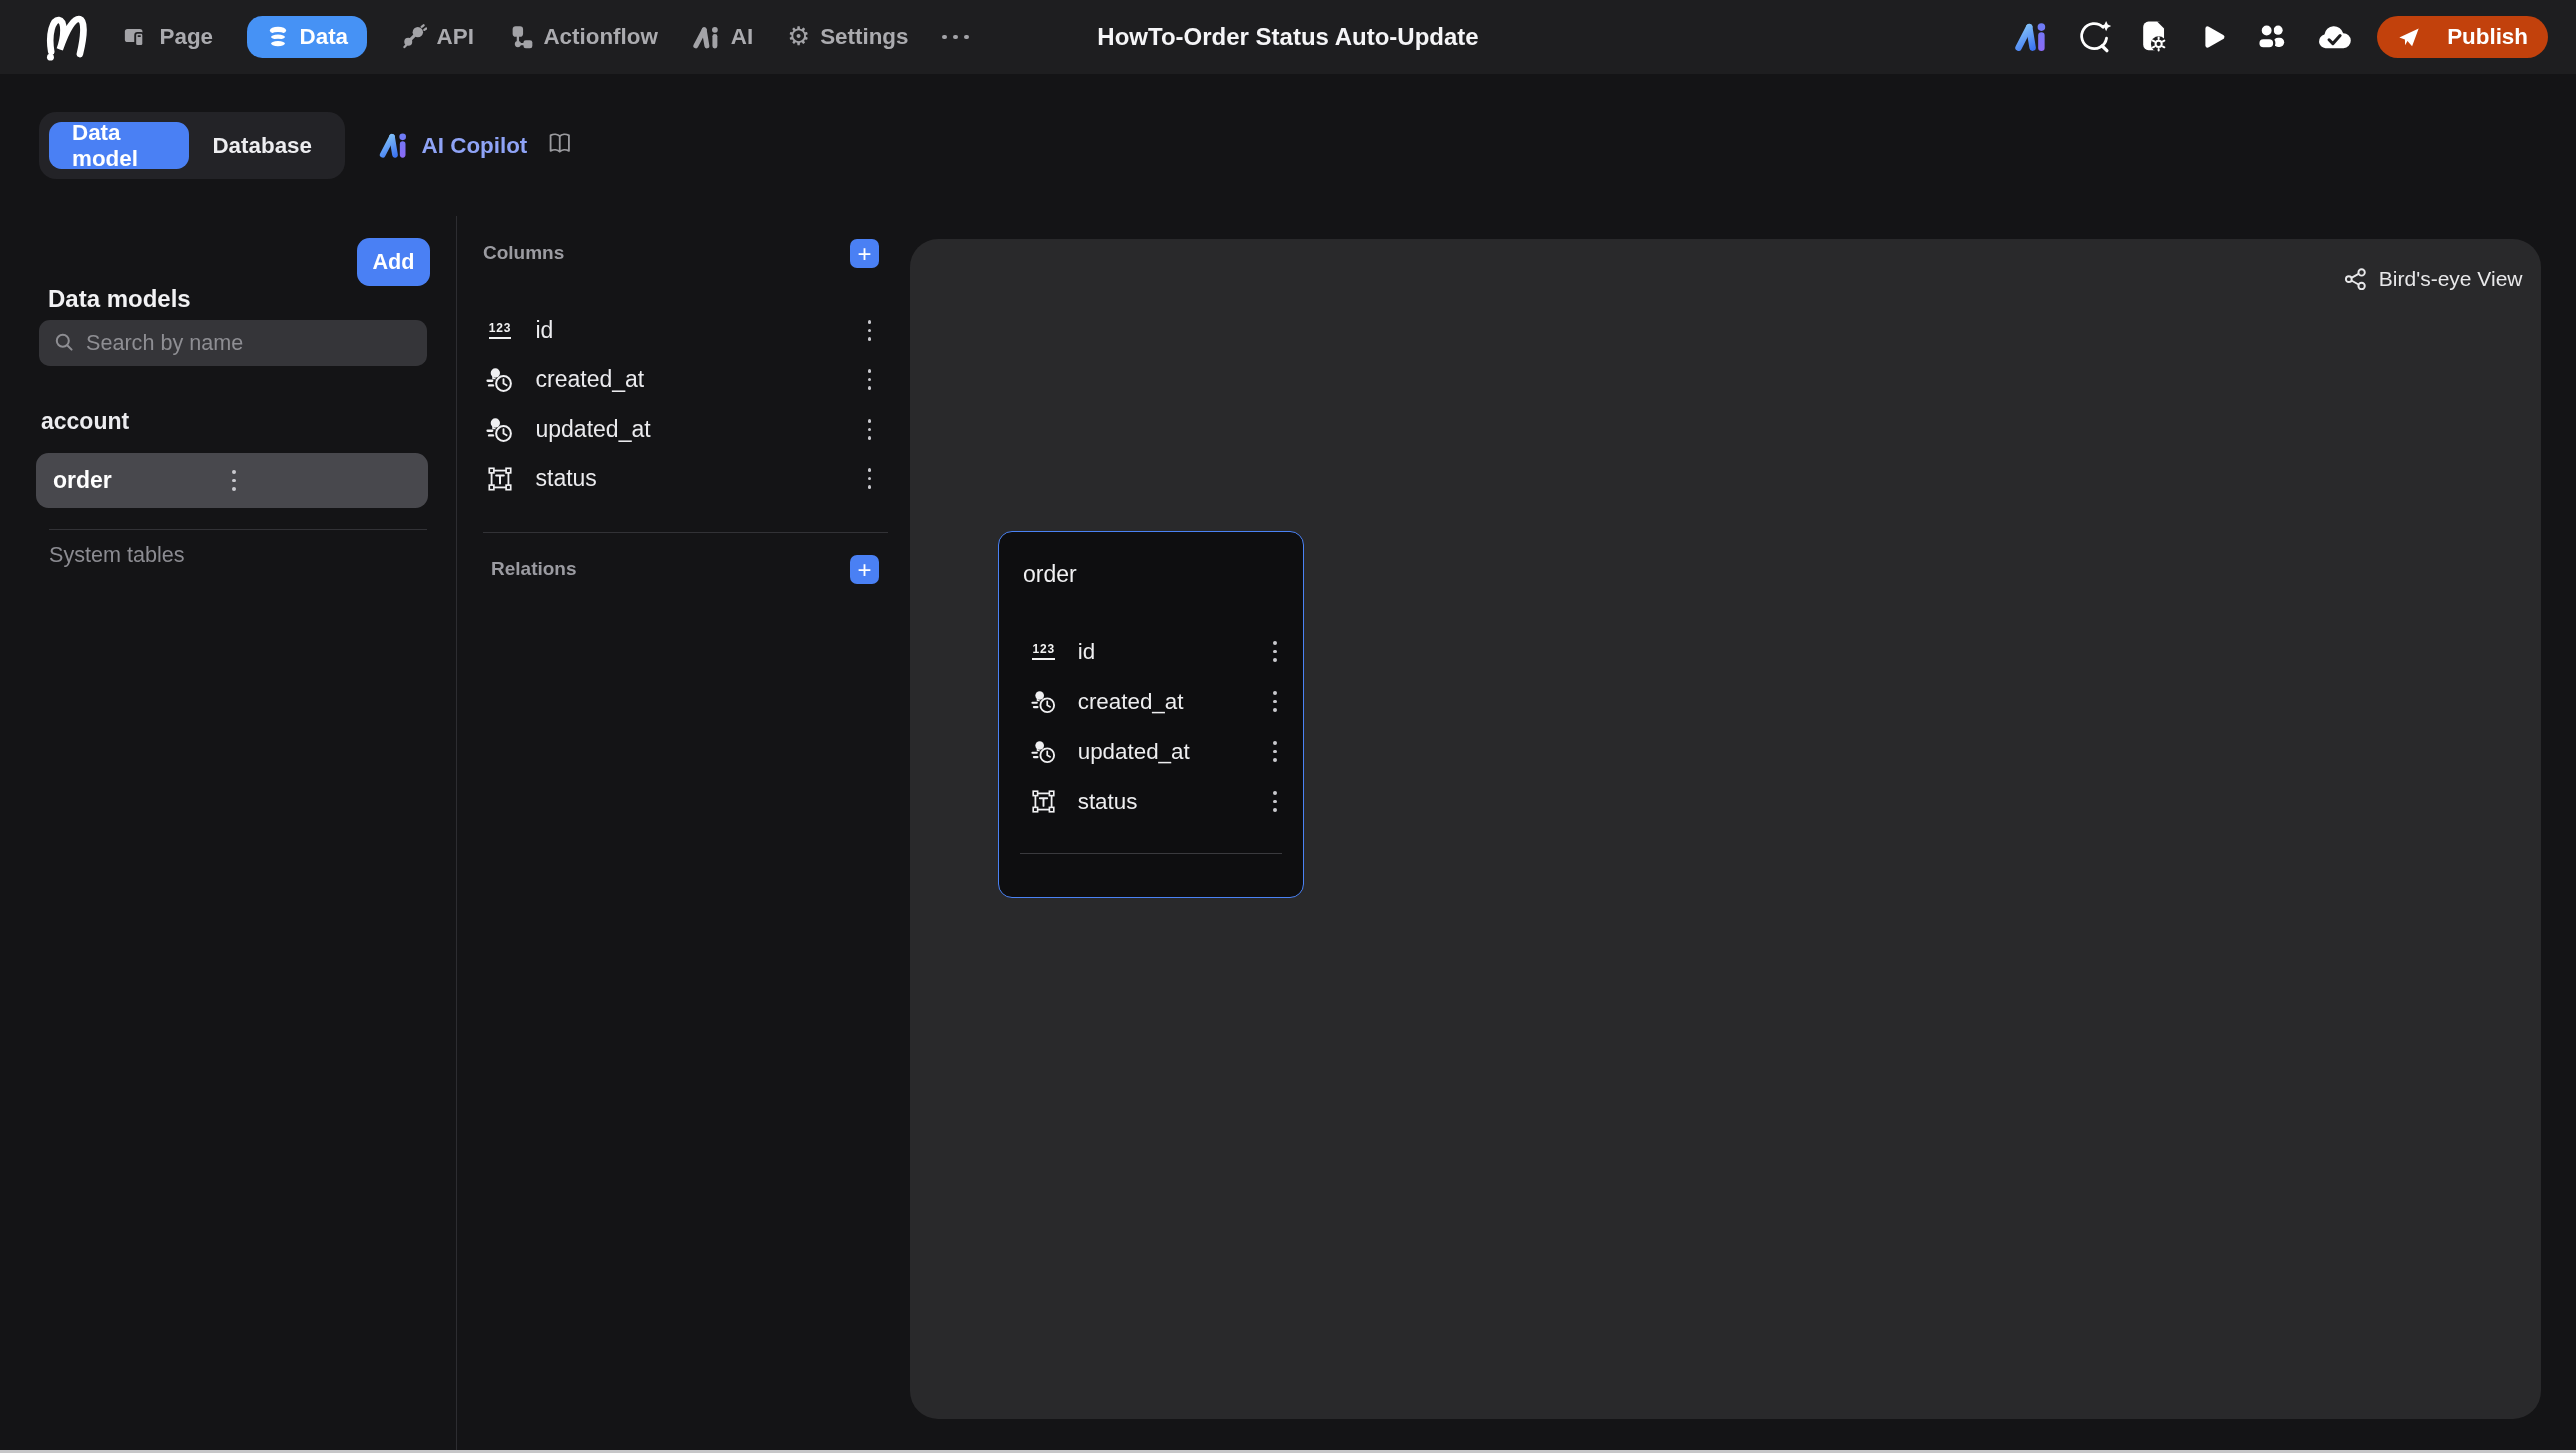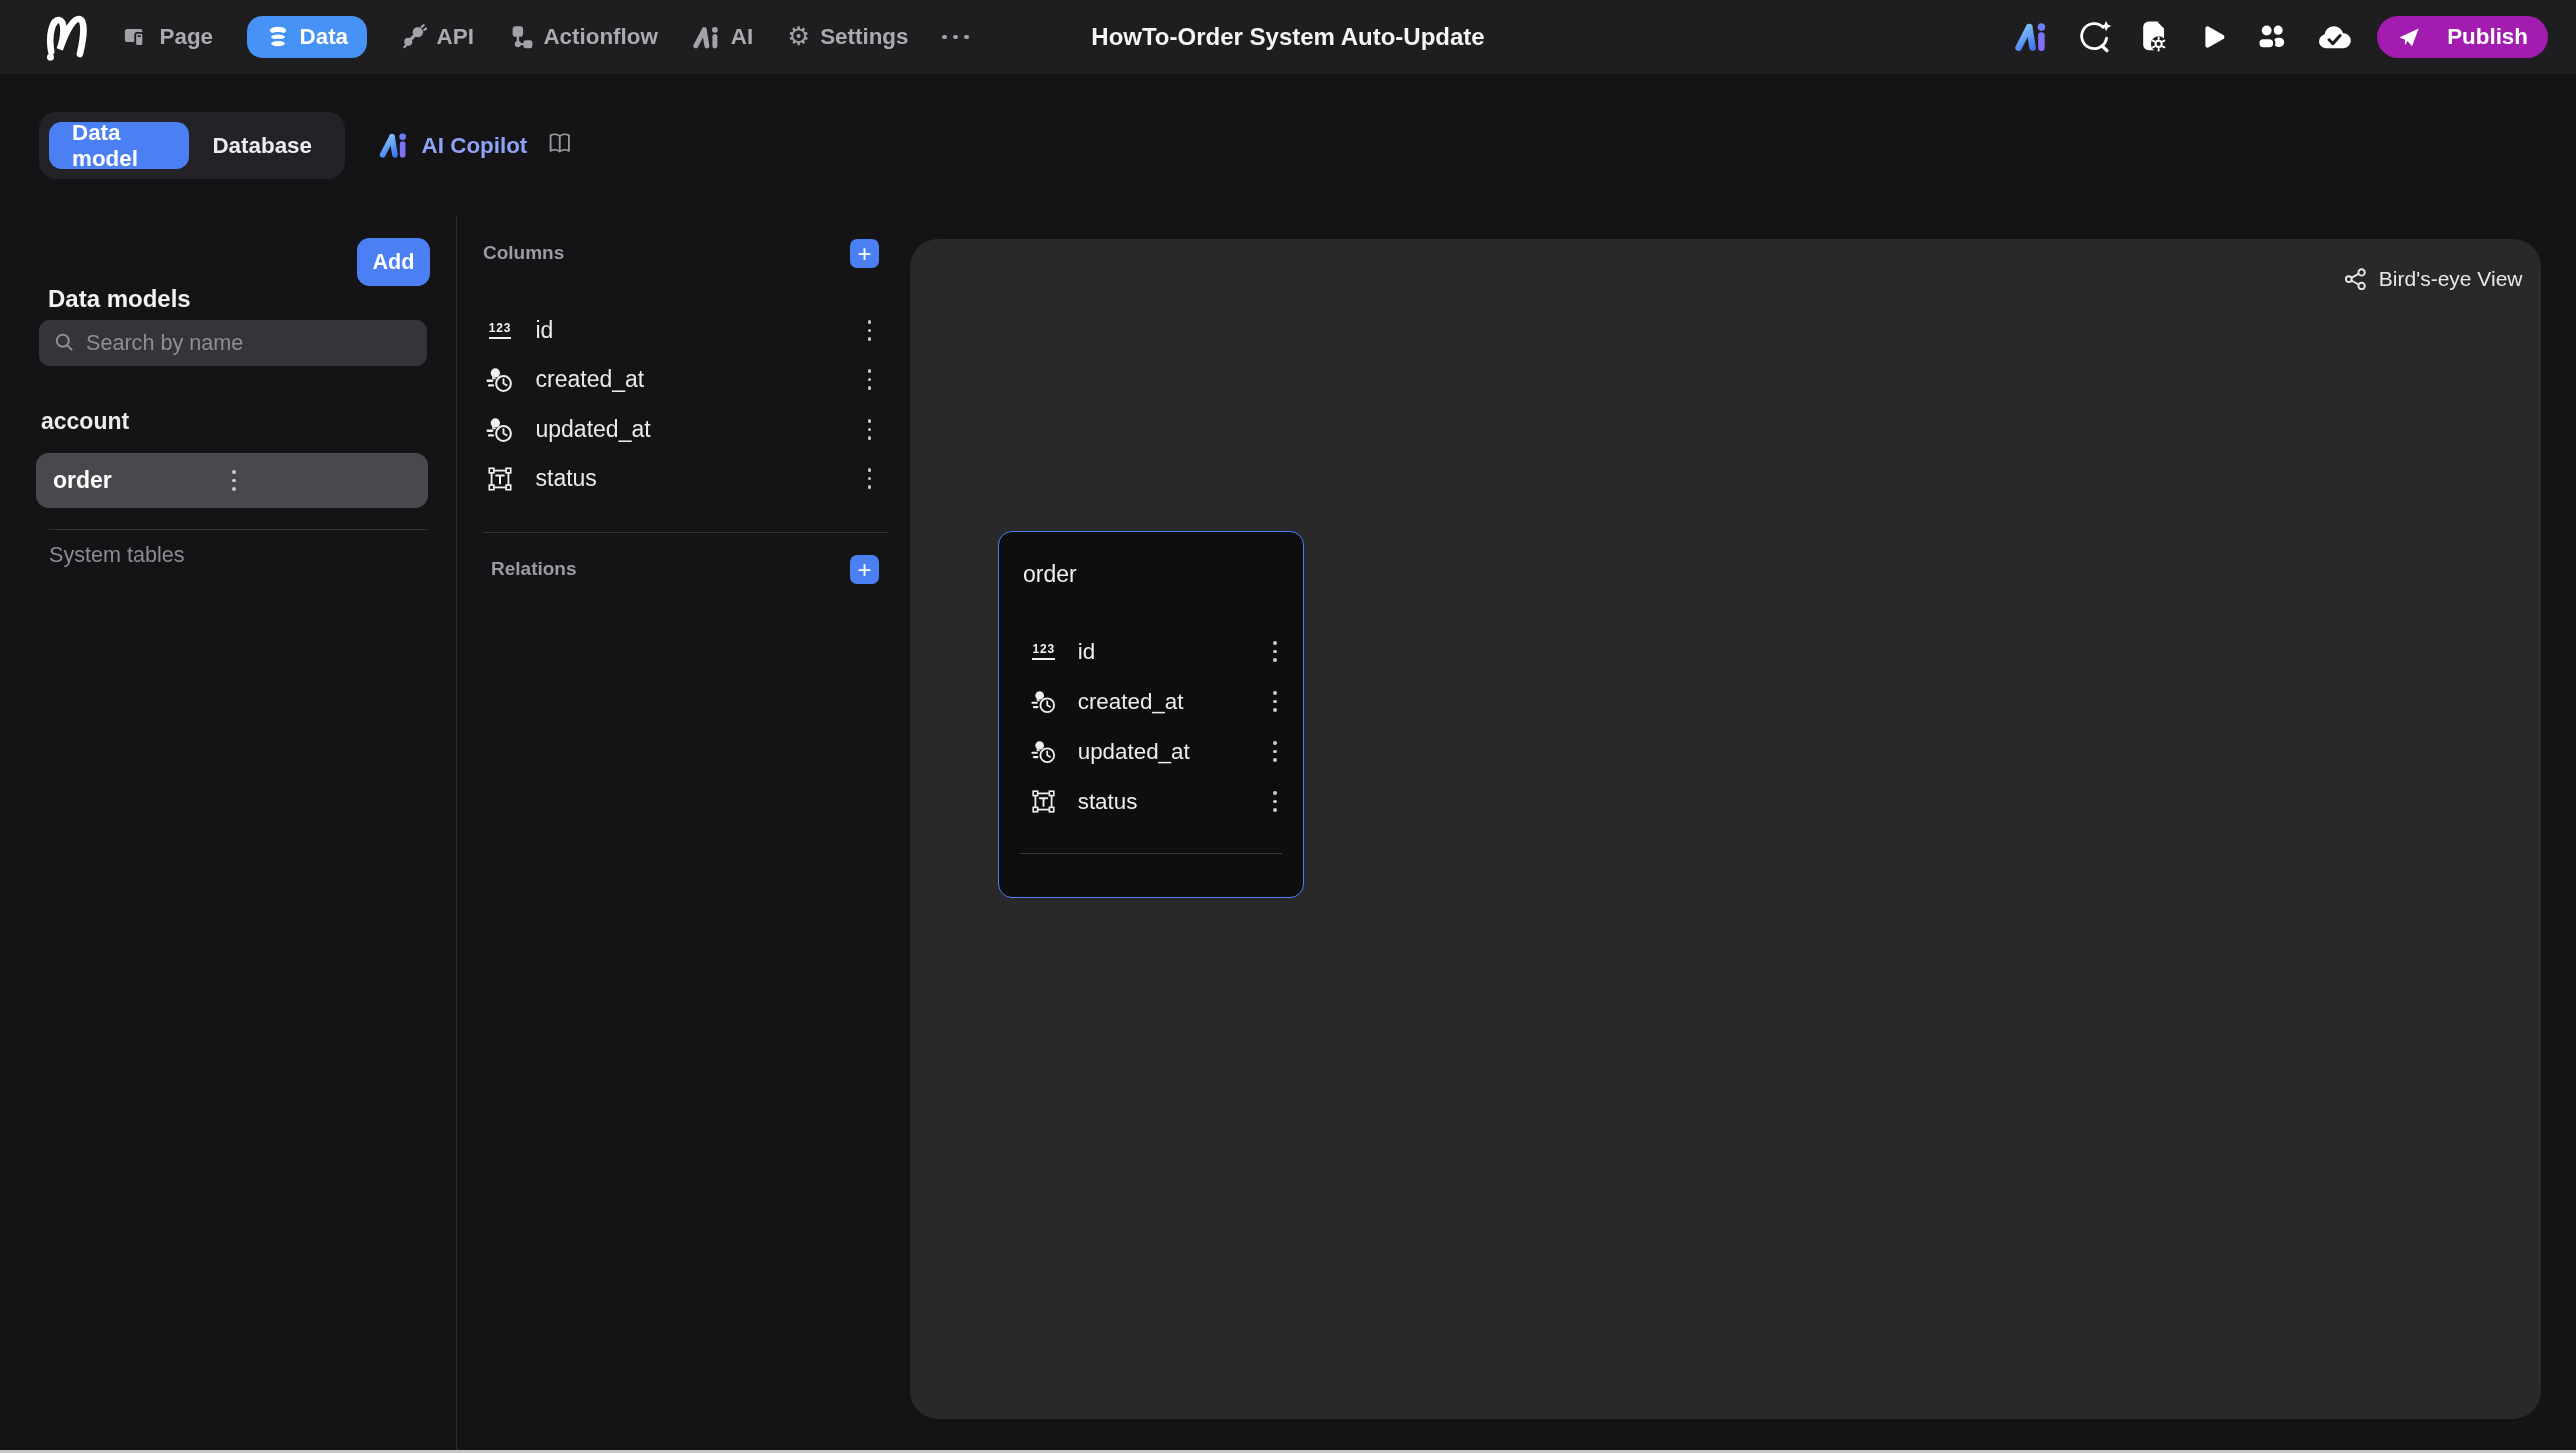--- a/index.html
+++ b/index.html
@@ -10,21 +10,21 @@
   .navbar { position:absolute; top:0; left:0; right:0; height:74px; background:#1e1e20; }
   .nav-left { position:absolute; left:45px; top:0; height:74px; display:flex; align-items:center; gap:34px; }
   .logo { display:flex; align-items:center; }
   .nav-item { display:flex; align-items:center; gap:10px; color:#ababaf; font-size:22.4px; font-weight:700; cursor:pointer; white-space:nowrap; }
   .nav-item.pill { background:#4692F5; color:#fff; padding:0 18.5px; height:42px; border-radius:15.4px; }
   .nav-dots { display:flex; gap:6.2px; }
   .nav-dots i { width:4.6px; height:4.6px; border-radius:50%; background:#a3a3a7; }
   .nav-title { position:absolute; left:50%; top:50%; transform:translate(-50%,-50%); font-size:24px; font-weight:700; color:#f5f5f7; white-space:nowrap; }
   .nav-right { position:absolute; right:28px; top:0; height:74px; display:flex; align-items:center; gap:25.5px; }
   .icon-btn { display:flex; align-items:center; justify-content:center; cursor:pointer; }
-  .publish { display:flex; align-items:center; gap:26px; background:#a21caf; color:#fff; font-weight:700; font-size:22.4px; height:42px; padding:0 20px; border-radius:21px; cursor:pointer; }
+  .publish { display:flex; align-items:center; gap:26px; background:#c2410c; color:#fff; font-weight:700; font-size:22.4px; height:42px; padding:0 20px; border-radius:21px; cursor:pointer; }
   .gear-glyph { font-family:"DejaVu Sans",sans-serif; font-size:25.5px; color:#a3a3a7; line-height:1; }
 
   
   .tab-group { position:absolute; left:39px; top:112px; width:306px; height:67px; background:#232327; border-radius:17px; display:flex; align-items:center; justify-content:space-between; padding:0 10px; }
   .tab { font-size:22.4px; font-weight:700; color:#ededf0; padding:0 23px; height:47px; display:flex; align-items:center; border-radius:12.4px; cursor:pointer; }
   .tab.active { background:#4A80F4; color:#fff; }
   .ai-copilot { position:absolute; left:378px; top:122px; height:47px; display:flex; align-items:center; gap:11.6px; cursor:pointer; border-radius:10.8px; }
   .ai-copilot span { font-size:22.4px; font-weight:600; color:#8fa3f6; }
   .book-btn { position:absolute; left:547px; top:130px; cursor:pointer; }
 
@@ -129,21 +129,21 @@
       </div>
       <div class="nav-item">
         <span class="nav-dots">
             <i></i>
             <i></i>
             <i></i>
           </span>
       </div>
     </div>
 
-    <div class="nav-title">HowTo-Order System Auto-Update</div>
+    <div class="nav-title">HowTo-Order Status Auto-Update</div>
 
     <div class="nav-right">
       <div class="icon-btn">
         <svg width="37" height="32" viewBox="0 0 48 42">
           <defs>
             <linearGradient id="gA" gradientUnits="userSpaceOnUse" x1="4" y1="6" x2="24" y2="38">
               <stop offset="0" stop-color="#8FD0FA"></stop>
                 <stop offset="1" stop-color="#3D74F2"></stop>
             </linearGradient>
             <linearGradient id="gI" gradientUnits="userSpaceOnUse" x1="37" y1="6" x2="37" y2="38">

